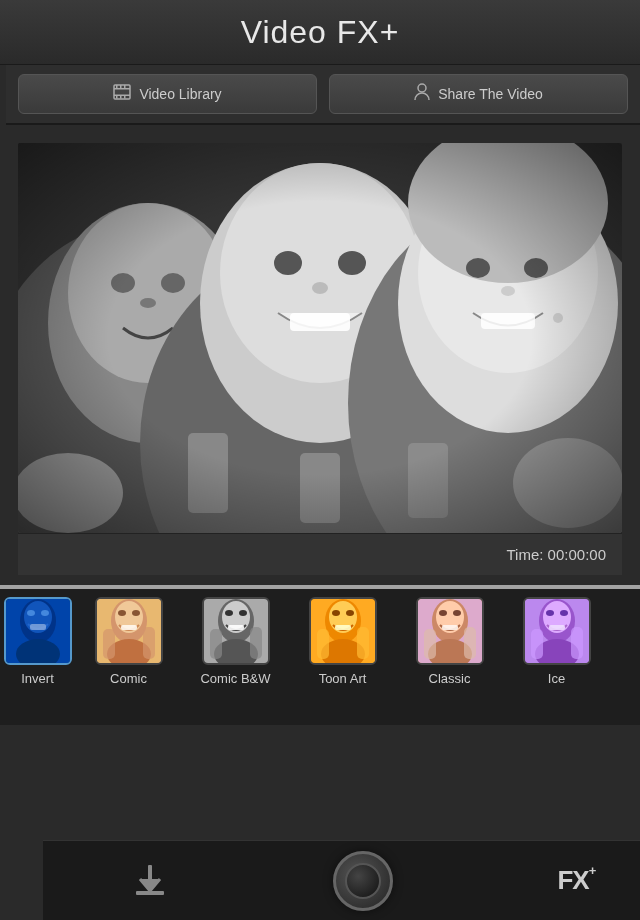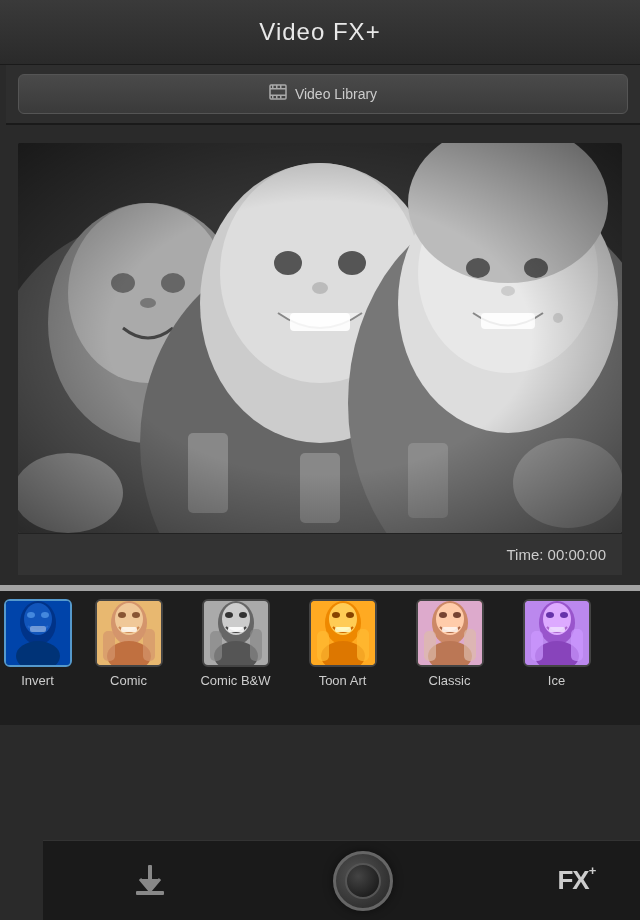--- a/index.html
+++ b/index.html
@@ -17,21 +17,21 @@
     #header {
       height: 65px;
       background: linear-gradient(180deg, #3a3a3a 0%, #2a2a2a 100%);
       display: flex;
       align-items: center;
       justify-content: center;
       border-bottom: 1px solid #1a1a1a;
     }
 
     #header h1 {
-      font-size: 24px;
+      font-size: 32px;
       font-weight: 300;
       color: #e8e8e8;
       letter-spacing: 1px;
       text-align: center;
     }
 
     
     #toolbar {
       height: 60px;
       background: #2e2e2e;
@@ -116,21 +116,21 @@
 
     
     #fx-strip {
       height: 140px;
       background: #1e1e1e;
       margin-top: 10px;
       display: flex;
       align-items: flex-start;
       padding-top: 8px;
       overflow-x: hidden;
-      border-top: 6px solid #a3a3a3;
+      border-top: 4px solid #a3a3a3;
     }
 
     .fx-item {
       flex: 0 0 107px;
       display: flex;
       flex-direction: column;
       align-items: center;
       gap: 6px;
       cursor: pointer;
     }
@@ -257,20 +257,29 @@
         <rect x="1" y="10.5" width="16" height="1.5" fill="#aaa"></rect>
         <rect x="3" y="1" width="1.5" height="3" fill="#aaa"></rect>
         <rect x="7" y="1" width="1.5" height="3" fill="#aaa"></rect>
         <rect x="11" y="1" width="1.5" height="3" fill="#aaa"></rect>
         <rect x="3" y="11.5" width="1.5" height="3" fill="#aaa"></rect>
         <rect x="7" y="11.5" width="1.5" height="3" fill="#aaa"></rect>
         <rect x="11" y="11.5" width="1.5" height="3" fill="#aaa"></rect>
       </svg>
     </span>
     <span>Video Library</span>
+  </div>
+  <div class="toolbar-btn">
+    <span class="btn-icon">
+      <svg width="16" height="18" viewBox="0 0 16 18" fill="none">
+        <circle cx="8" cy="5" r="4" stroke="#aaa" stroke-width="1.5" fill="none"></circle>
+        <path d="M1 17c0-3.866 3.134-7 7-7s7 3.134 7 7" stroke="#aaa" stroke-width="1.5" fill="none"></path>
+      </svg>
+    </span>
+    <span>Share The Video</span>
   </div>
 </div>
 
 <div id="video-container">
   <div id="video-frame">
     <div id="video-preview">
 
       <svg id="photo-svg" viewBox="0 0 604 390" xmlns="http://www.w3.org/2000/svg" preserveAspectRatio="xMidYMid slice">
         <defs>
           <radialGradient id="bg-grad" cx="50%" cy="50%" r="70%">

